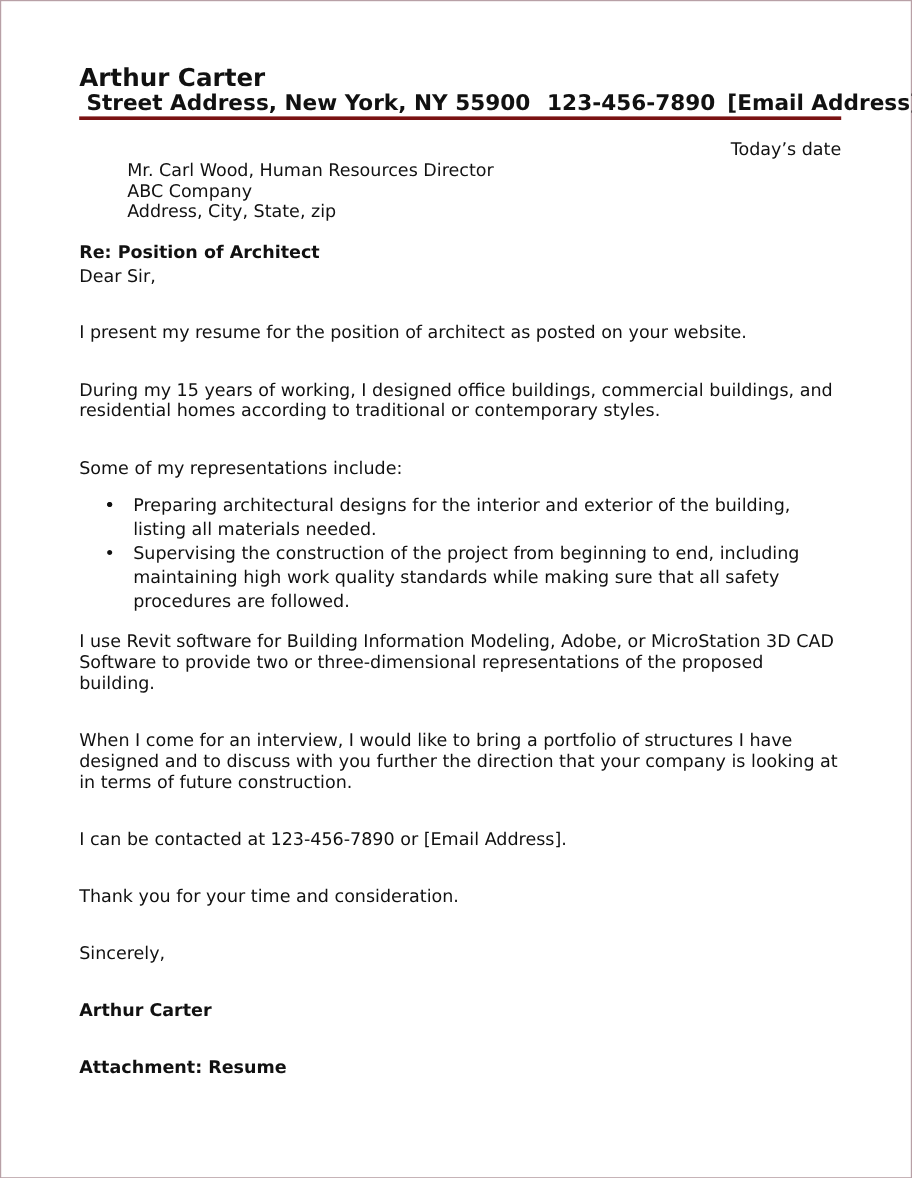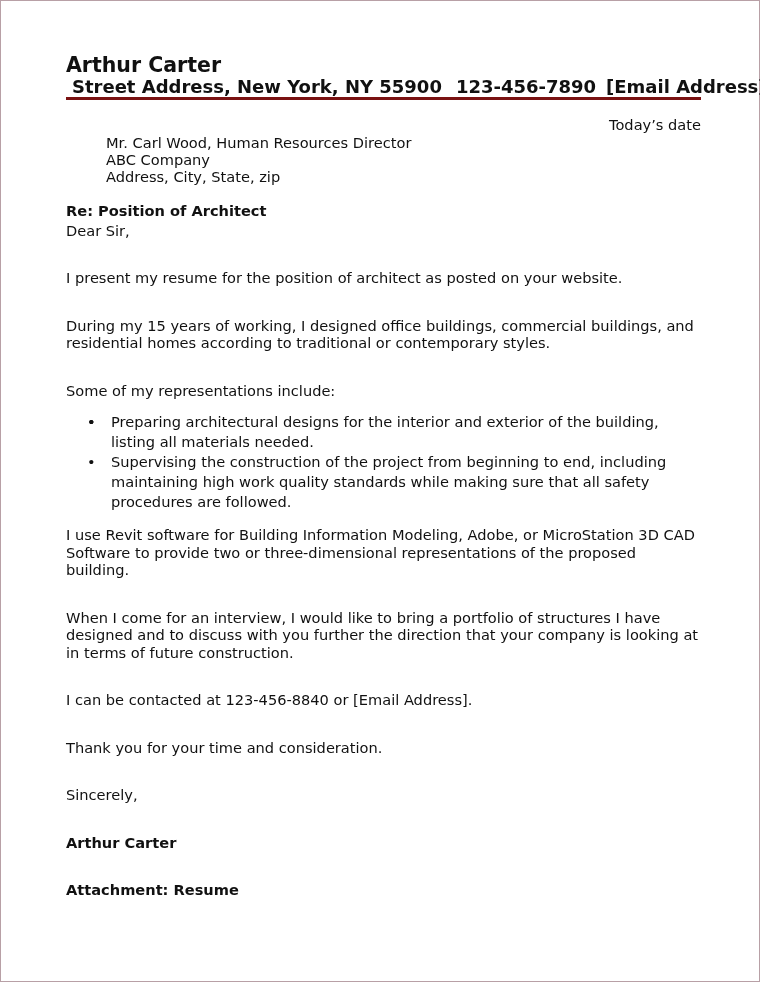--- a/index.html
+++ b/index.html
@@ -98,18 +98,18 @@
   <p class="para">Some of my representations include:</p>
 
   <ul class="resp">
     <li><span class="bullet">•</span></li>
     <li><span class="bullet">•</span><span>Preparing architectural designs for the interior and exterior of the building, listing all materials needed.</span></li>
     <li><span class="bullet">•</span><span>Supervising the construction of the project from beginning to end, including maintaining high work quality standards while making sure that all safety procedures are followed.</span></li>
   </ul>
 
   <p class="para-after-list">I use Revit software for Building Information Modeling, Adobe, or MicroStation 3D CAD Software to provide two or three-dimensional representations of the proposed building.</p>
   <p class="para">When I come for an interview, I would like to bring a portfolio of structures I have designed and to discuss with you further the direction that your company is looking at in terms of future construction.</p>
-  <p class="para">I can be contacted at 123-456-8840 or [Email Address].</p>
+  <p class="para">I can be contacted at 123-456-7890 or [Email Address].</p>
   <p class="para">Thank you for your time and consideration.</p>
   <p class="para">Sincerely,</p>
   <p class="para bold">Arthur Carter</p>
   <p class="para bold">Attachment: Resume</p>
 </div>
 
 </body></html>

